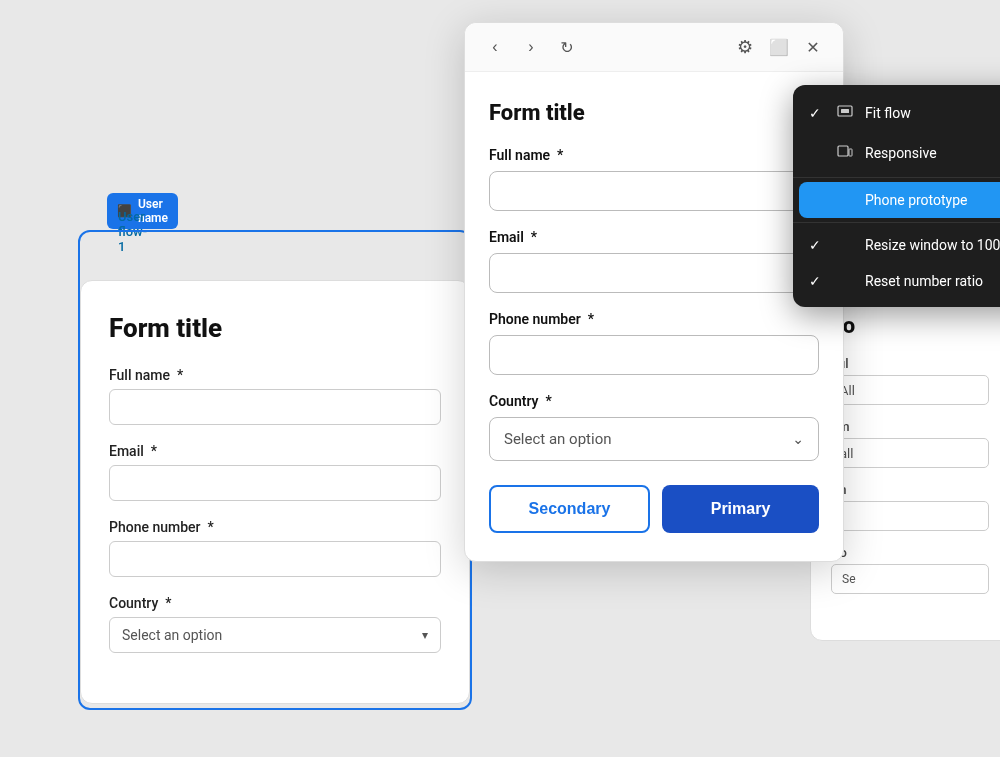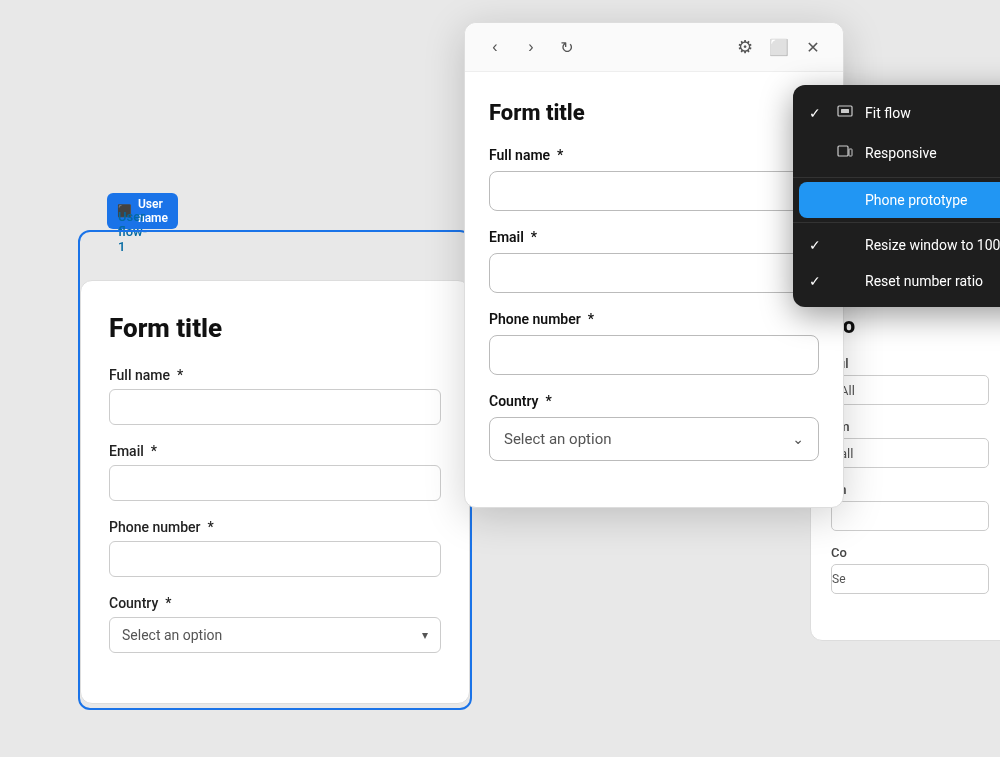--- a/index.html
+++ b/index.html
@@ -374,21 +374,21 @@
   <div class="frame-right">
 
     <div style="font-size:22px; font-weight:800; color:#111; margin-bottom:18px;">Fo</div>
     <div style="font-size:13px; font-weight:500; color:#444; margin-bottom:4px;">Ful</div>
     <div style="height:30px; border:1px solid #ccc; border-radius:5px; background:#fff; margin-bottom:14px; padding: 0 8px; font-size:13px; display:flex; align-items:center; color:#555;">All</div>
     <div style="font-size:13px; font-weight:500; color:#444; margin-bottom:4px;">Em</div>
     <div style="height:30px; border:1px solid #ccc; border-radius:5px; background:#fff; margin-bottom:14px; padding: 0 8px; font-size:13px; display:flex; align-items:center; color:#555;">all</div>
     <div style="font-size:13px; font-weight:500; color:#444; margin-bottom:4px;">Ph</div>
     <div style="height:30px; border:1px solid #ccc; border-radius:5px; background:#fff; margin-bottom:14px;"></div>
     <div style="font-size:13px; font-weight:500; color:#444; margin-bottom:4px;">Co</div>
-    <div style="height:30px; border:1px solid #ccc; border-radius:5px; background:#fff; margin-bottom:14px; display:flex; align-items:center; justify-content:space-between; padding: 0 0;">
+    <div style="height:30px; border:1px solid #ccc; border-radius:5px; background:#fff; margin-bottom:14px; display:flex; align-items:center; justify-content:space-between; padding: 0 10px;">
       <span style="font-size:12px; color:#555;">Se</span>
     </div>
   </div>
 
   <div class="modal-window">
 
     <div class="modal-toolbar">
       <div class="toolbar-left">
         <button class="toolbar-btn">
           <span>‹</span>
@@ -432,20 +432,24 @@
       </div>
 
       <div class="modal-field">
         <label class="modal-label">Country &nbsp;*</label>
         <div class="modal-select">
           <span class="modal-select-text">Select an option</span>
           <span class="modal-select-arrow">⌄</span>
         </div>
       </div>
 
+      <div class="modal-buttons">
+        <button class="btn-secondary">Secondary</button>
+        <button class="btn-primary">Primary</button>
+      </div>
     </div>
 
     <div class="dropdown-menu">
 
       <div class="dropdown-item">
         <span class="check">✓</span>
         <span class="icon-box">
           <svg width="16" height="16" viewBox="0 0 16 16" fill="none">
             <rect x="1" y="3" width="14" height="10" rx="1" stroke="#ccc" stroke-width="1.2" fill="none"></rect>
             <rect x="4" y="6" width="8" height="4" rx="0.5" fill="#ccc"></rect>

